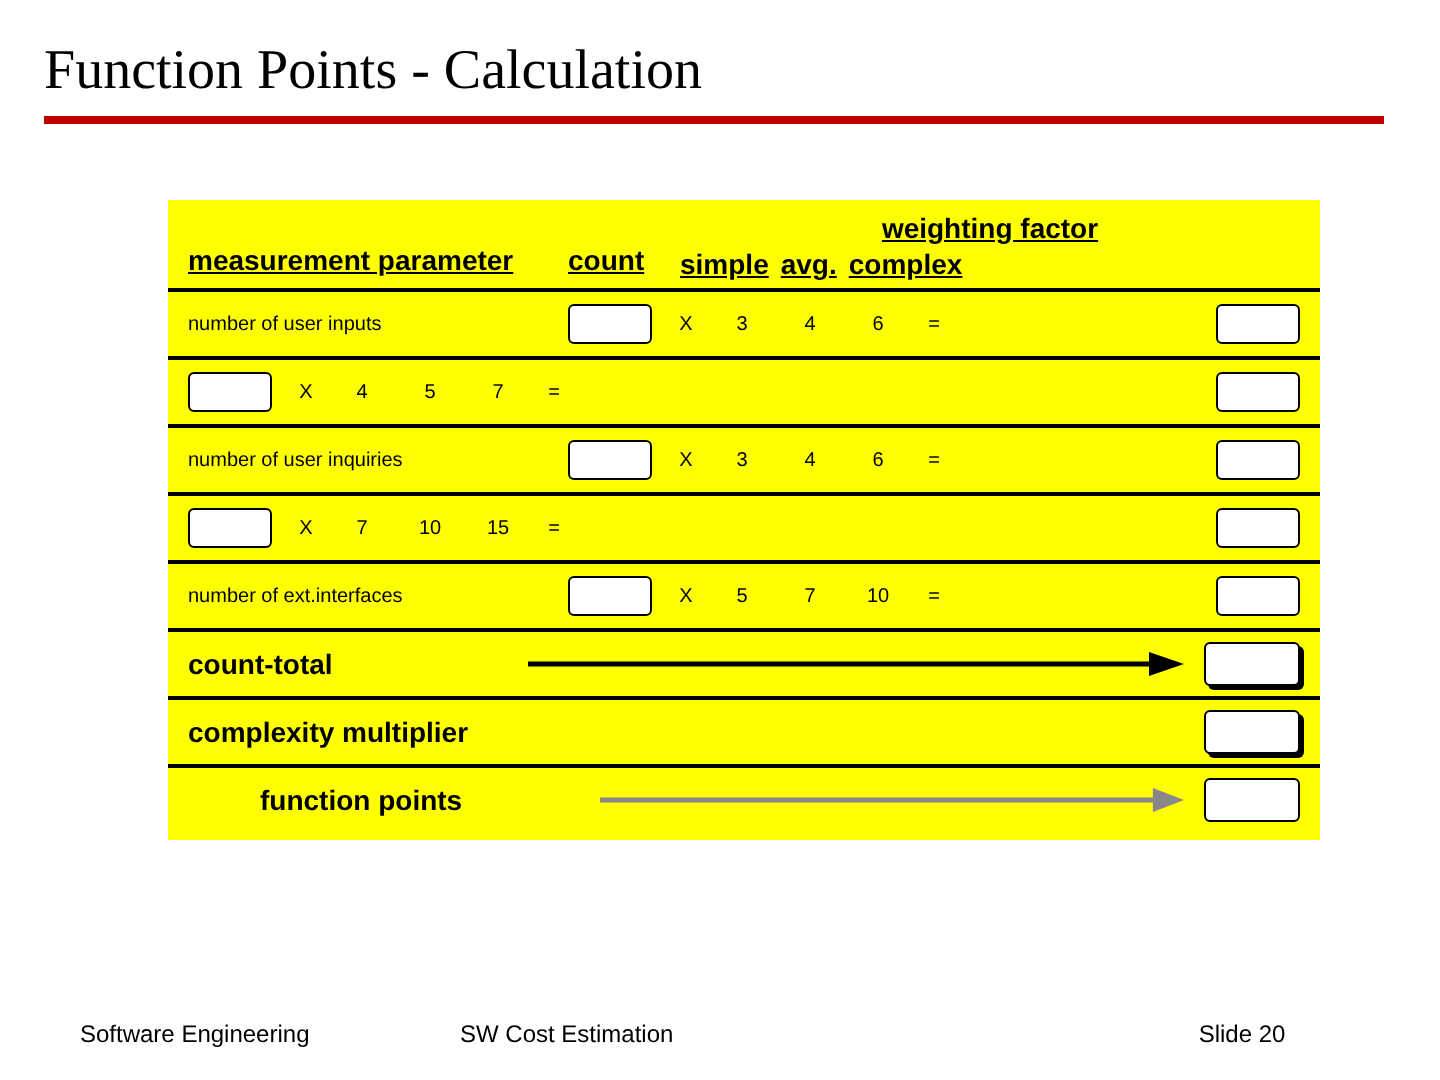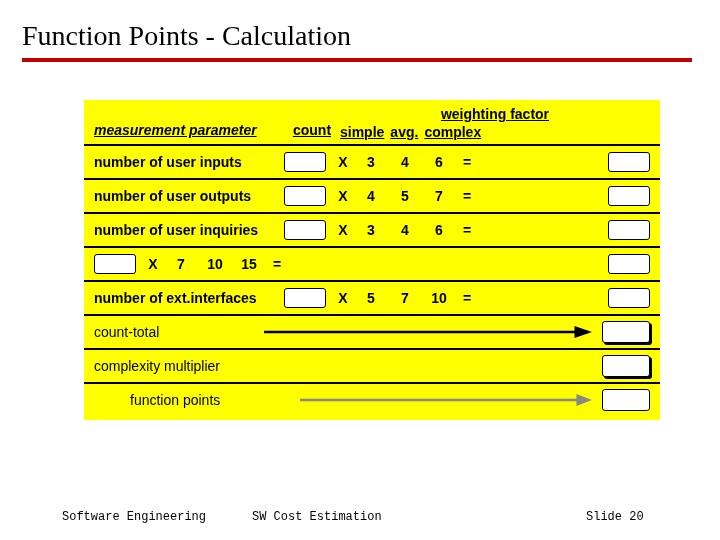--- a/index.html
+++ b/index.html
@@ -36,25 +36,23 @@
     align-items: flex-end;
     padding: 6px 10px 4px 10px;
     border-bottom: 2px solid #000;
     font-size: 14px;
     font-weight: bold;
   }
   .hdr-param {
     flex: 0 0 190px;
     text-decoration: underline;
     padding-bottom: 2px;
-    font-style: italic;
   }
   .hdr-count {
     flex: 0 0 56px;
-    text-align: center;
     text-decoration: underline;
     padding-bottom: 2px;
   }
   .hdr-weight {
     flex: 1;
     text-align: center;
   }
   .wf-top {
     text-decoration: underline;
     margin-bottom: 2px;
@@ -62,22 +60,22 @@
   .wf-sub {
     display: flex;
     justify-content: flex-start;
     gap: 6px;
   }
   .wf-sub span { text-decoration: underline; }
   .row {
     display: flex;
     align-items: center;
     padding: 6px 10px;
-    font-size: 14px;
-    font-weight: bold;
+    font-size: 10px;
+    font-weight: normal;
     border-bottom: 2px solid #000;
   }
   .row-label { flex: 0 0 190px; }
   .count-box {
     flex: 0 0 42px;
     height: 20px;
     background: #fff;
     border: 1.5px solid #000;
     border-radius: 3px;
     margin: 0 6px 0 0;
@@ -91,21 +89,21 @@
     background: #fff;
     border: 1.5px solid #000;
     border-radius: 3px;
     margin-left: auto;
   }
   .summary-row {
     display: flex;
     align-items: center;
     padding: 5px 10px;
     font-size: 14px;
-    font-weight: normal;
+    font-weight: bold;
     border-bottom: 2px solid #000;
   }
   .summary-row:last-child { border-bottom: none; margin-left: 36px; }
   .summary-label { flex: 0 0 170px; }
   .arrow-wrap {
     flex: 1;
     display: flex;
     align-items: center;
     padding-right: 10px;
   }
@@ -127,27 +125,26 @@
     border: 1.5px solid #000;
     border-radius: 3px;
     box-shadow: 2px 2px 0 #000;
   }
   .footer {
     position: absolute;
     left: 0;
     bottom: 16px;
     width: 696px;
     display: flex;
-    font-family: Liberation Mono, monospace;
+    font-family: Liberation Sans, sans-serif;
     font-size: 12px;
-    padding-left: 22px;
   }
   .footer-left { flex: 0 0 230px; padding-left: 40px; }
   .footer-center { flex: 1; text-align: left; }
-  .footer-right { flex: 0 0 110px; text-align: left; padding-right: 40px; }
+  .footer-right { flex: 0 0 110px; text-align: center; padding-right: 40px; }
 </style>
 </head>
 <body>
 
 <div class="slide-title">Function Points - Calculation</div>
 <div class="title-underline"></div>
 
 <div class="table-wrap">
 
   <div class="table-header">
@@ -168,21 +165,20 @@
     <div class="count-box"></div>
     <div class="x-mark">X</div>
     <div class="wnum">3</div>
     <div class="wnum">4</div>
     <div class="wnum">6</div>
     <div class="eq-mark">=</div>
     <div class="result-box"></div>
   </div>
 
   <div class="row">
-    <div class="row-label">number of user outputs</div>
     <div class="count-box"></div>
     <div class="x-mark">X</div>
     <div class="wnum">4</div>
     <div class="wnum">5</div>
     <div class="wnum">7</div>
     <div class="eq-mark">=</div>
     <div class="result-box"></div>
   </div>
 
   <div class="row">

